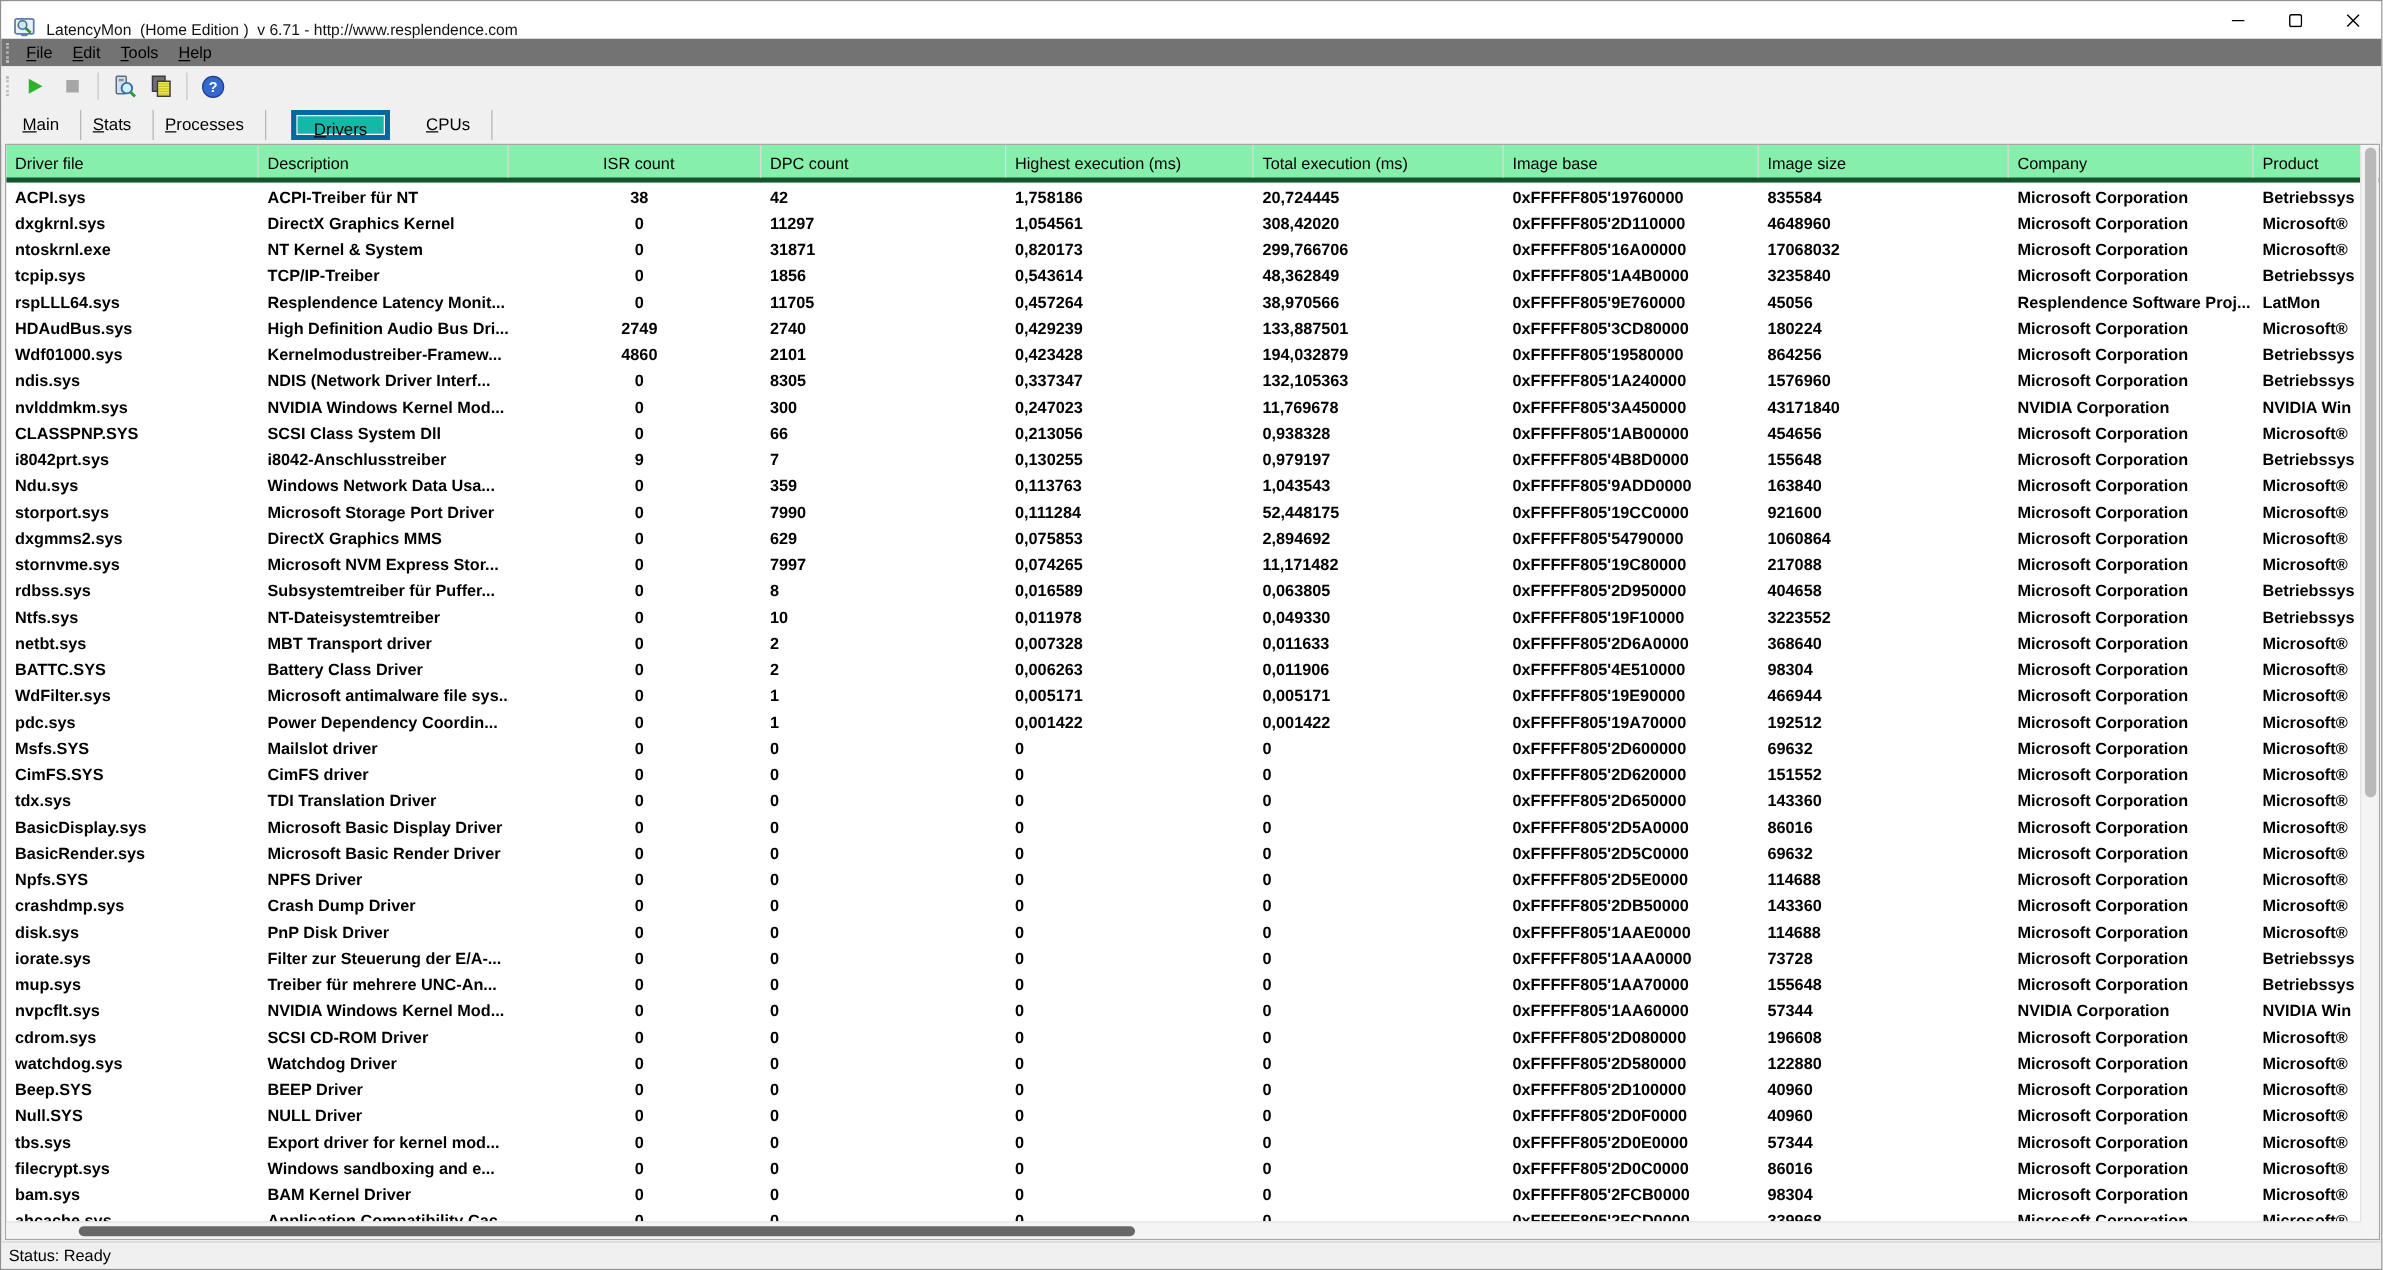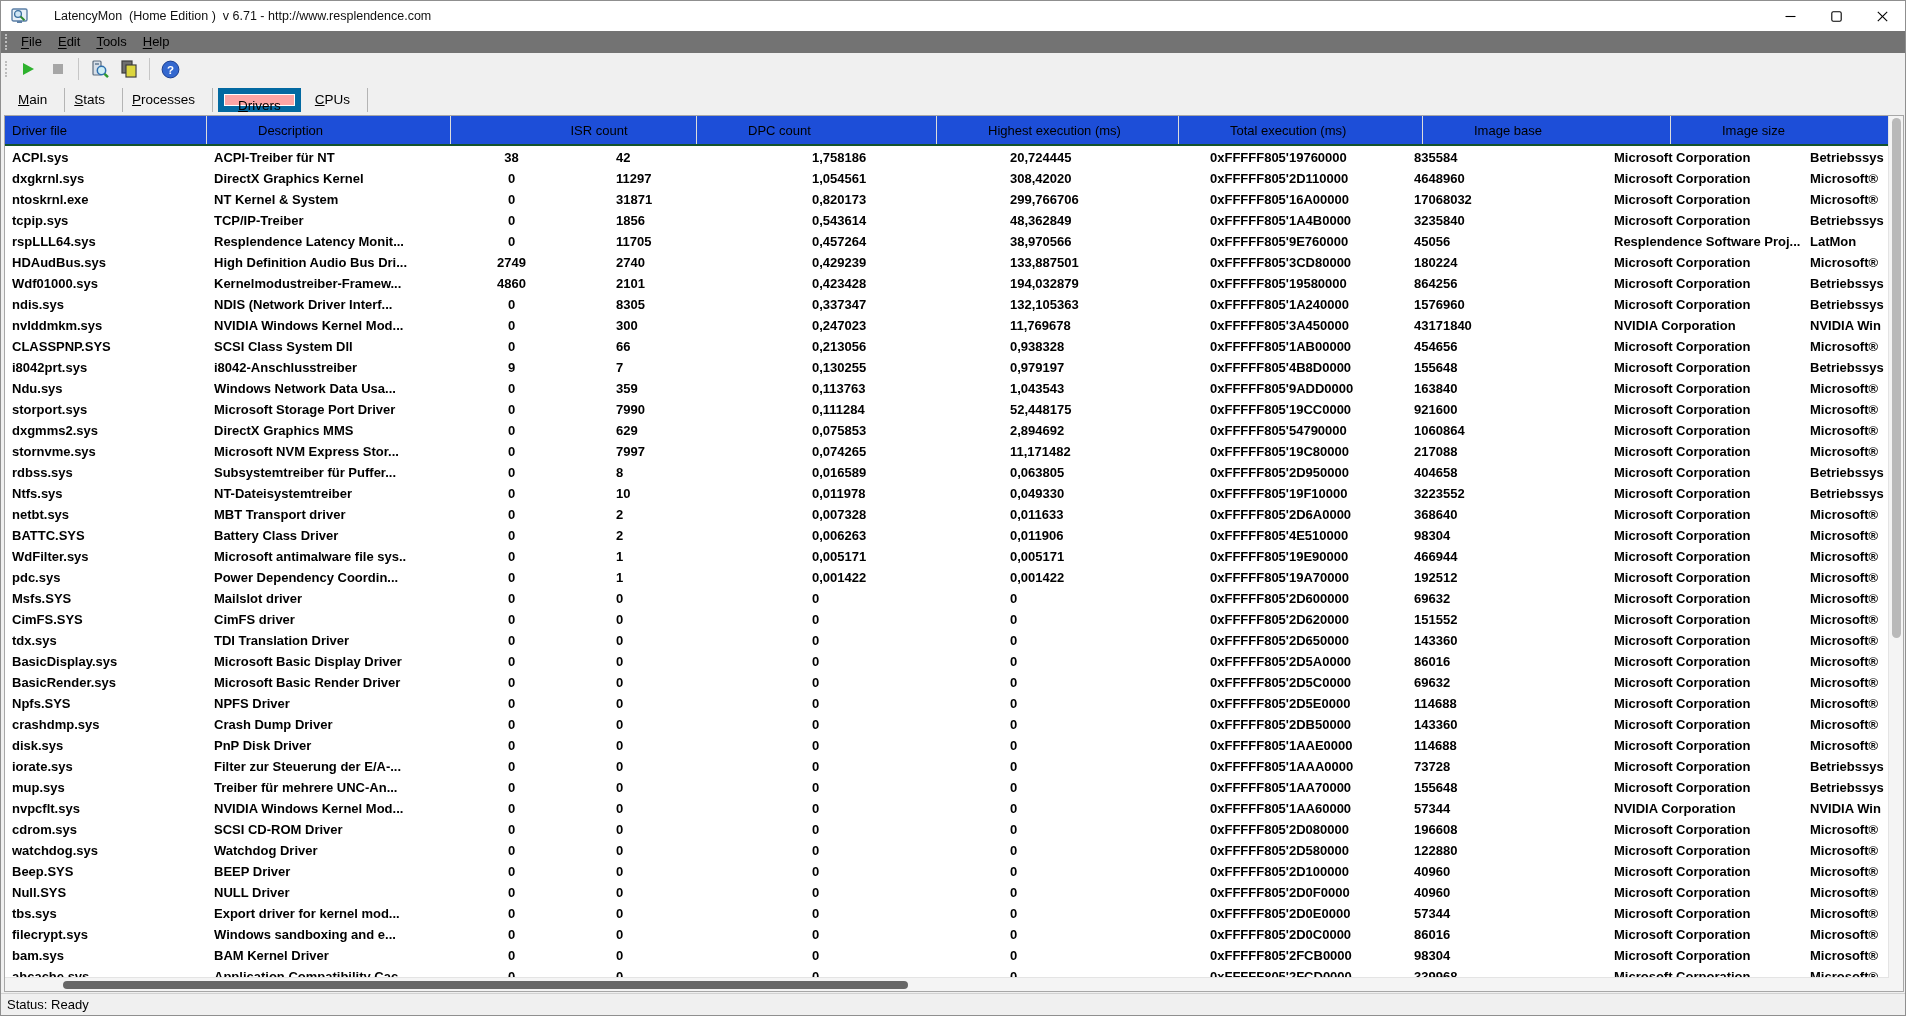--- a/index.html
+++ b/index.html
@@ -3,42 +3,42 @@
 <meta charset="utf-8">
 <style>
   html,body{margin:0;padding:0;background:#d8d8d8;}
   *{box-sizing:border-box;}
   .window{
     position:relative;width:1906px;height:1016px;
     background:#f0f0f0;border:1px solid #8f8f8f;
     font-family:"Liberation Sans",sans-serif;color:#000;overflow:hidden;
   }
   
-  .titlebar{position:absolute;left:0;top:0;width:100%;height:30px;background:#ffffff;display:flex;align-items:center;gap:17px;}
+  .titlebar{position:absolute;left:0;top:0;width:100%;height:30px;background:#ffffff;display:flex;align-items:flex-end;}
   .app-icon{margin-left:10px;width:17px;height:17px;flex:0 0 auto;}
   .title-text{margin-left:9px;font-size:12.5px;white-space:pre;color:#111;}
   .win-controls{position:absolute;right:0;top:0;height:30px;display:flex;}
   .win-btn{width:46px;height:30px;display:flex;align-items:center;justify-content:center;}
   .win-btn svg{display:block;}
   
   .menubar{position:absolute;left:0;top:30px;width:100%;height:22px;background:#737373;display:flex;align-items:center;}
   .gripper{width:5px;height:16px;border-left:2px dotted #bdbdbd;margin:0 3px 0 4px;}
   .menu-item{padding:0 8px;font-size:13px;height:22px;line-height:22px;}
   .menu-item u{text-underline-offset:2px;}
   
   .toolbar{position:absolute;left:0;top:52px;width:100%;height:32px;background:#f0f0f0;display:flex;align-items:center;}
   .tool-btn{width:26px;height:26px;display:flex;align-items:center;justify-content:center;margin:0 2px;}
   .tool-sep{width:1px;height:22px;background:#c6c6c6;margin:0 5px;}
   
   .tabbar{position:absolute;left:0;top:84px;width:100%;height:30px;background:#f0f0f0;display:flex;align-items:center;padding-left:8px;}
   .tab{height:24px;line-height:24px;padding:0 17px 0 9px;font-size:13.5px;border-right:1px solid #b4b4b4;white-space:nowrap;}
-  .tab.selected{border:6px solid #0369a1;background:#fca5a5;margin:0 5px;padding:0 14px;box-shadow:inset 0 0 0 1px #fff;}
+  .tab.selected{border:4px solid #0369a1;background:#14b8a6;margin:0 20px;padding:0 14px;box-shadow:inset 0 0 0 1px #fff;}
   
   .table-panel{position:absolute;left:3px;top:114px;width:1900px;height:877px;background:#ffffff;border:1px solid #a7a7a7;overflow:hidden;}
-  .thead{display:flex;height:30px;border-bottom:2px solid #14532d;background:#1d4ed8;gap:44px;}
+  .thead{display:flex;height:30px;border-bottom:4px solid #14532d;background:#86efac;}
   .th{font-size:13px;line-height:29px;padding-left:7px;border-right:1px solid #dcdcdc;overflow:hidden;white-space:nowrap;flex:0 0 auto;}
   .tbody{position:absolute;left:0;top:31px;right:15px;bottom:0;overflow:hidden;}
   .tr{display:flex;height:21px;line-height:21px;font-weight:bold;}
   .td{font-size:13px;padding-left:7px;overflow:hidden;white-space:nowrap;flex:0 0 auto;}
   .th:nth-child(1),.td:nth-child(1){width:202px;}
   .th:nth-child(2),.td:nth-child(2){width:200px;}
   .th:nth-child(3),.td:nth-child(3){width:202px;text-align:center;}
   .th:nth-child(4),.td:nth-child(4){width:196px;}
   .th:nth-child(5),.td:nth-child(5){width:198px;}
   .th:nth-child(6),.td:nth-child(6){width:200px;}

